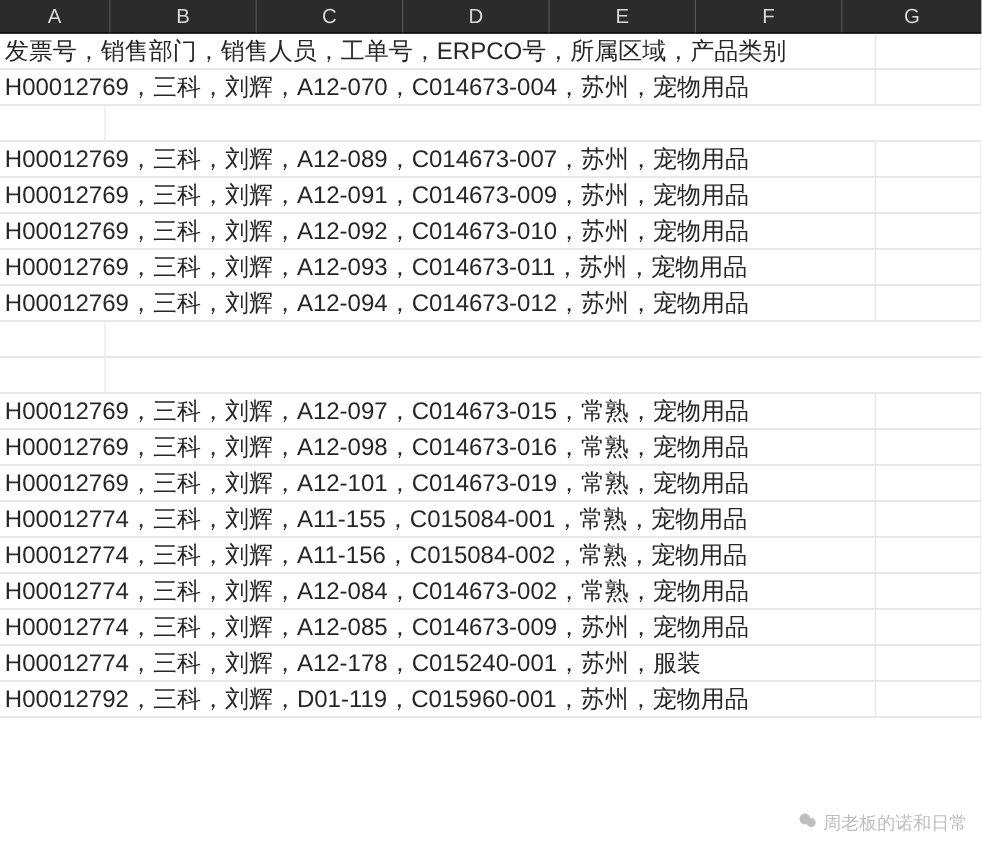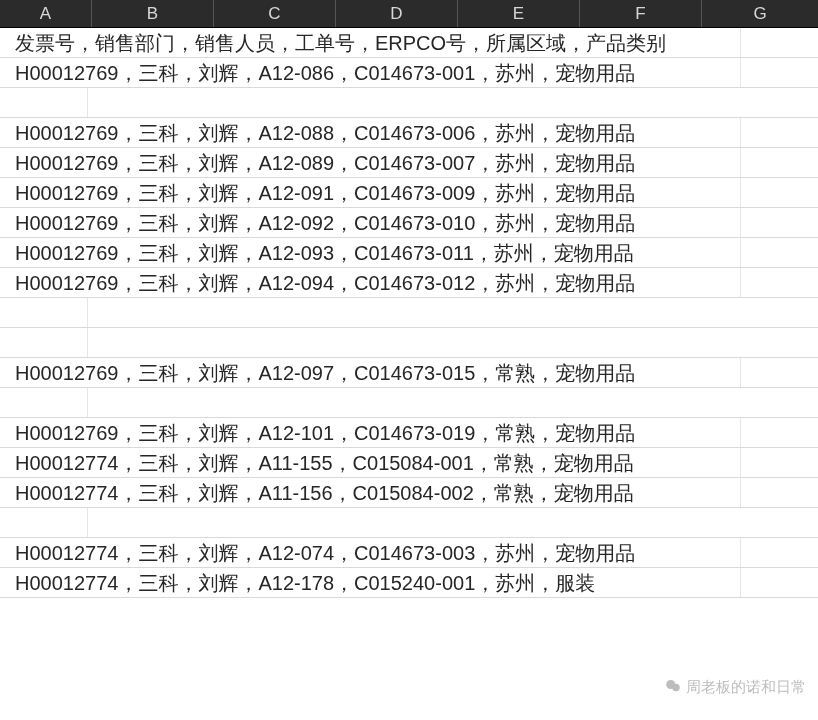--- a/index.html
+++ b/index.html
@@ -36,37 +36,37 @@
     color: #262626;
     white-space: nowrap;
   }
   .data-cell-a {
     flex: 0 0 730px;
     padding-left: 4px;
     border-right: 1px solid #e6e6e6;
     white-space: nowrap;
     overflow: visible;
     letter-spacing: 0px;
-    margin-left: 11px;
   }
   .data-cell-f {
     flex: 0 0 88px;
     border-right: 1px solid #e6e6e6;
   }
   
   .watermark {
     position: absolute;
     right: 12px;
     bottom: 22px;
     display: flex;
     align-items: center;
     gap: 4px;
     color: #bdbdbd;
     font-size: 15px;
     pointer-events: none;
+    font-family: Liberation Mono, monospace;
   }
   .watermark svg { width: 18px; height: 18px; }
 </style>
 </head>
 <body>
 
 <div class="col-header-row" id="col-headers">
     <div class="col-header-cell" style="width: 92px;">A</div>
     <div class="col-header-cell" style="width: 122px;">B</div>
     <div class="col-header-cell" style="width: 122px;">C</div>
@@ -75,28 +75,24 @@
     <div class="col-header-cell" style="width: 122px;">F</div>
     <div class="col-header-cell" style="width: 116px;">G</div>
   </div>
 
 <div class="data-area" id="data-area">
     <div class="data-row">
       <div class="data-cell-a">发票号，销售部门，销售人员，工单号，ERPCO号，所属区域，产品类别</div>
       <div class="data-cell-f"></div>
     </div>
     <div class="data-row">
-      <div class="data-cell-a">H00012769，三科，刘辉，A12-086，C014673-001，苏州，宠物用品</div>
+      <div class="data-cell-a">H00012769，三科，刘辉，A12-070，C014673-004，苏州，宠物用品</div>
       <div class="data-cell-f"></div>
     </div>
     <div class="data-row">
-      <div class="data-cell-f"></div>
-    </div>
-    <div class="data-row">
-      <div class="data-cell-a">H00012769，三科，刘辉，A12-088，C014673-006，苏州，宠物用品</div>
       <div class="data-cell-f"></div>
     </div>
     <div class="data-row">
       <div class="data-cell-a">H00012769，三科，刘辉，A12-089，C014673-007，苏州，宠物用品</div>
       <div class="data-cell-f"></div>
     </div>
     <div class="data-row">
       <div class="data-cell-a">H00012769，三科，刘辉，A12-091，C014673-009，苏州，宠物用品</div>
       <div class="data-cell-f"></div>
     </div>
@@ -116,43 +112,49 @@
       <div class="data-cell-f"></div>
     </div>
     <div class="data-row">
       <div class="data-cell-f"></div>
     </div>
     <div class="data-row">
       <div class="data-cell-a">H00012769，三科，刘辉，A12-097，C014673-015，常熟，宠物用品</div>
       <div class="data-cell-f"></div>
     </div>
     <div class="data-row">
+      <div class="data-cell-a">H00012769，三科，刘辉，A12-098，C014673-016，常熟，宠物用品</div>
       <div class="data-cell-f"></div>
     </div>
     <div class="data-row">
       <div class="data-cell-a">H00012769，三科，刘辉，A12-101，C014673-019，常熟，宠物用品</div>
       <div class="data-cell-f"></div>
     </div>
     <div class="data-row">
       <div class="data-cell-a">H00012774，三科，刘辉，A11-155，C015084-001，常熟，宠物用品</div>
       <div class="data-cell-f"></div>
     </div>
     <div class="data-row">
       <div class="data-cell-a">H00012774，三科，刘辉，A11-156，C015084-002，常熟，宠物用品</div>
       <div class="data-cell-f"></div>
     </div>
     <div class="data-row">
+      <div class="data-cell-a">H00012774，三科，刘辉，A12-084，C014673-002，常熟，宠物用品</div>
       <div class="data-cell-f"></div>
     </div>
     <div class="data-row">
-      <div class="data-cell-a">H00012774，三科，刘辉，A12-074，C014673-003，苏州，宠物用品</div>
+      <div class="data-cell-a">H00012774，三科，刘辉，A12-085，C014673-009，苏州，宠物用品</div>
       <div class="data-cell-f"></div>
     </div>
     <div class="data-row">
       <div class="data-cell-a">H00012774，三科，刘辉，A12-178，C015240-001，苏州，服装</div>
+      <div class="data-cell-f"></div>
+    </div>
+    <div class="data-row">
+      <div class="data-cell-a">H00012792，三科，刘辉，D01-119，C015960-001，苏州，宠物用品</div>
       <div class="data-cell-f"></div>
     </div>
   </div>
 
 <div class="watermark">
   <span>
     <svg viewBox="0 0 24 24" fill="#bdbdbd">
         <circle cx="9" cy="10" r="6"></circle>
         <circle cx="16" cy="14" r="5"></circle>
       </svg>

